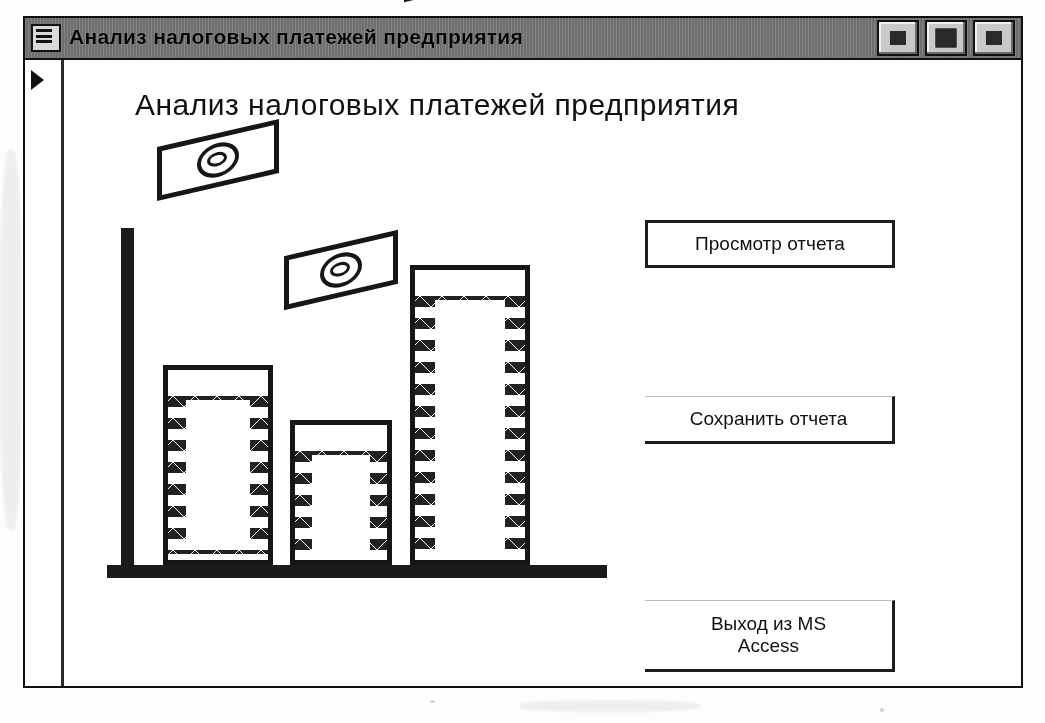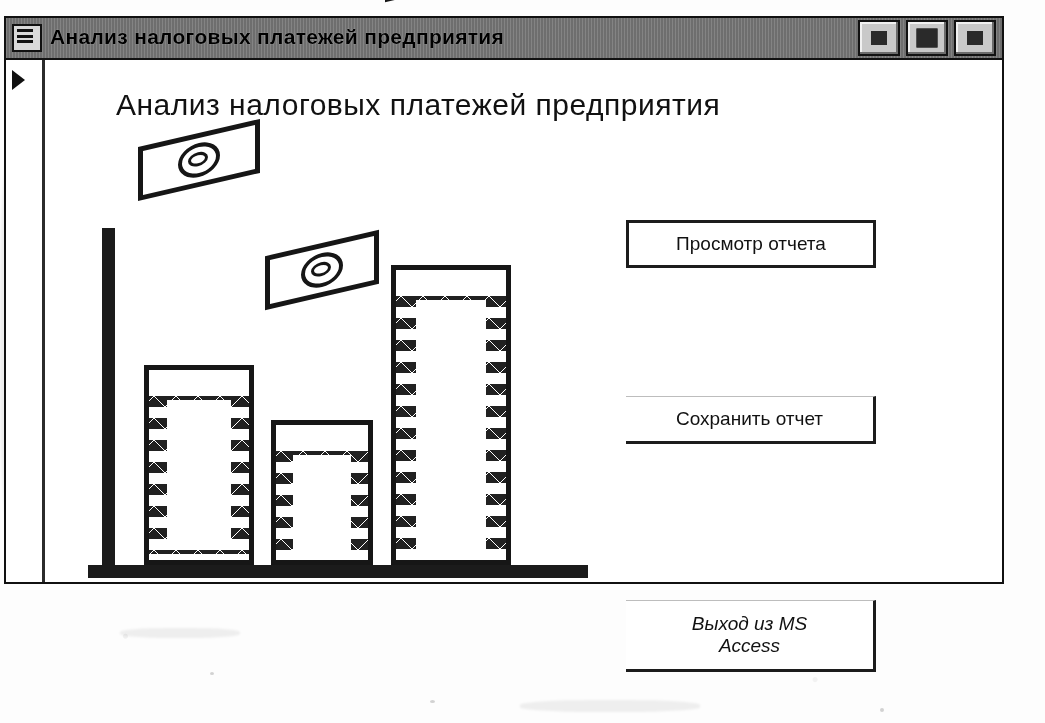--- a/index.html
+++ b/index.html
@@ -35,24 +35,24 @@
   .smudge {
     position: absolute;
     background: rgba(0,0,0,0.06);
     border-radius: 40%;
     filter: blur(1px);
   }
 
   
   .window {
     position: absolute;
-    left: 4px;
+    left: 23px;
     top: 16px;
     width: 1000px;
-    height: 568px;
+    height: 672px;
     border: 2px solid #111;
     background: #ffffff;
     box-sizing: border-box;
   }
 
   
   .titlebar {
     position: relative;
     height: 42px;
     background:
@@ -338,21 +338,21 @@
           </div>
           <div class="top" style="top:-332px;">
             
           </div>
         </div>
       </div>
 
       <button class="btn focused" style="left:620px; top:160px; width:250px; height:48px;">Просмотр отчета</button>
 
 
-      <button class="btn" style="left:620px; top:336px; width:250px; height:48px;">Сохранить отчет</button>
-
-
-      <button class="btn" style="left:620px; top:540px; width:250px; height:72px;font-style:italic;">Выход из MS
+      <button class="btn" style="left:620px; top:336px; width:250px; height:48px;">Сохранить отчета</button>
+
+
+      <button class="btn" style="left:620px; top:540px; width:250px; height:72px;">Выход из MS
 Access</button>
 
     </div>
   </div>
 </div>
 
 </body></html>

